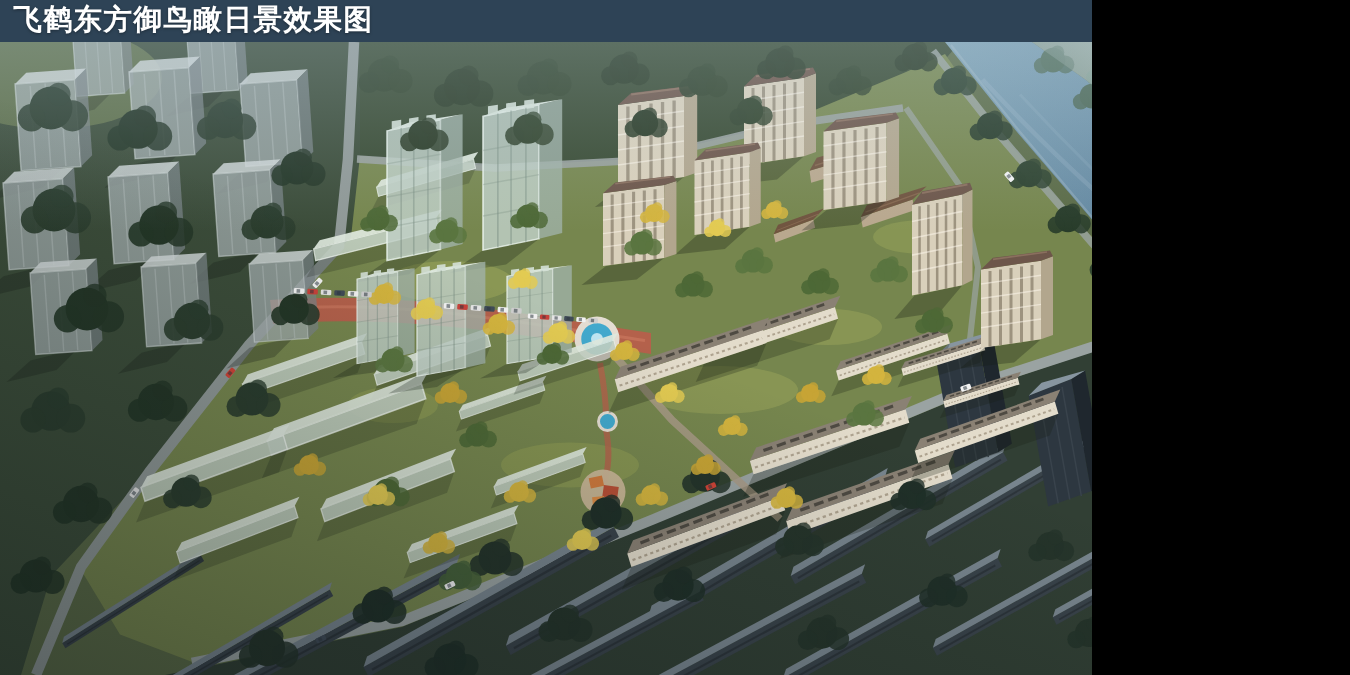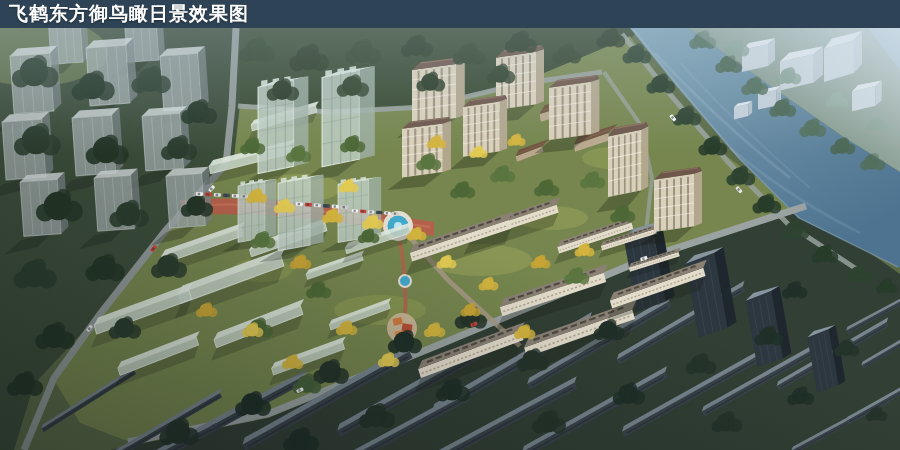--- a/index.html
+++ b/index.html
@@ -1,16 +1,16 @@
 <!DOCTYPE html>
 <html style="--titlebarBg: #2e4356; --titlebarFg: #ffffff; --river: #5d82a0; --siteGreen: #76864e; --forestGreen: #3b4c39; --contextDark: #313f34; --plazaRed: #b4614b; --autumnYellow: #d8bc42; --towerBeige: #d9d0bb; --glassMassing: #c1ceb9; --massingGray: #9ca6a6; --hazeWhite: #e2eaf0; --fountainBlue: #42a9cd;"><head>
 <meta charset="utf-8">
 <style>
   html,body{margin:0;padding:0;background:#000;}
-  .frame{position:relative;width:900px;height:450px;overflow:hidden;background:#56654a;
+  .frame{position:relative;width:728px;height:450px;overflow:hidden;background:#56654a;
          font-family:"Liberation Sans",sans-serif;}
   .title-bar{position:absolute;top:0;left:0;width:100%;height:28px;box-sizing:border-box;
     background:var(--titlebarBg,#2e4356);color:var(--titlebarFg,#ffffff);
     display:flex;align-items:center;padding:0 9px;z-index:5;}
   .title-bar span{font-size:19px;font-weight:700;letter-spacing:1px;line-height:28px;
     text-shadow:0 1px 2px rgba(0,0,0,.35);white-space:nowrap;}
   svg.scene{position:absolute;top:28px;left:0;display:block;}
 </style>
 </head>
 <body>

